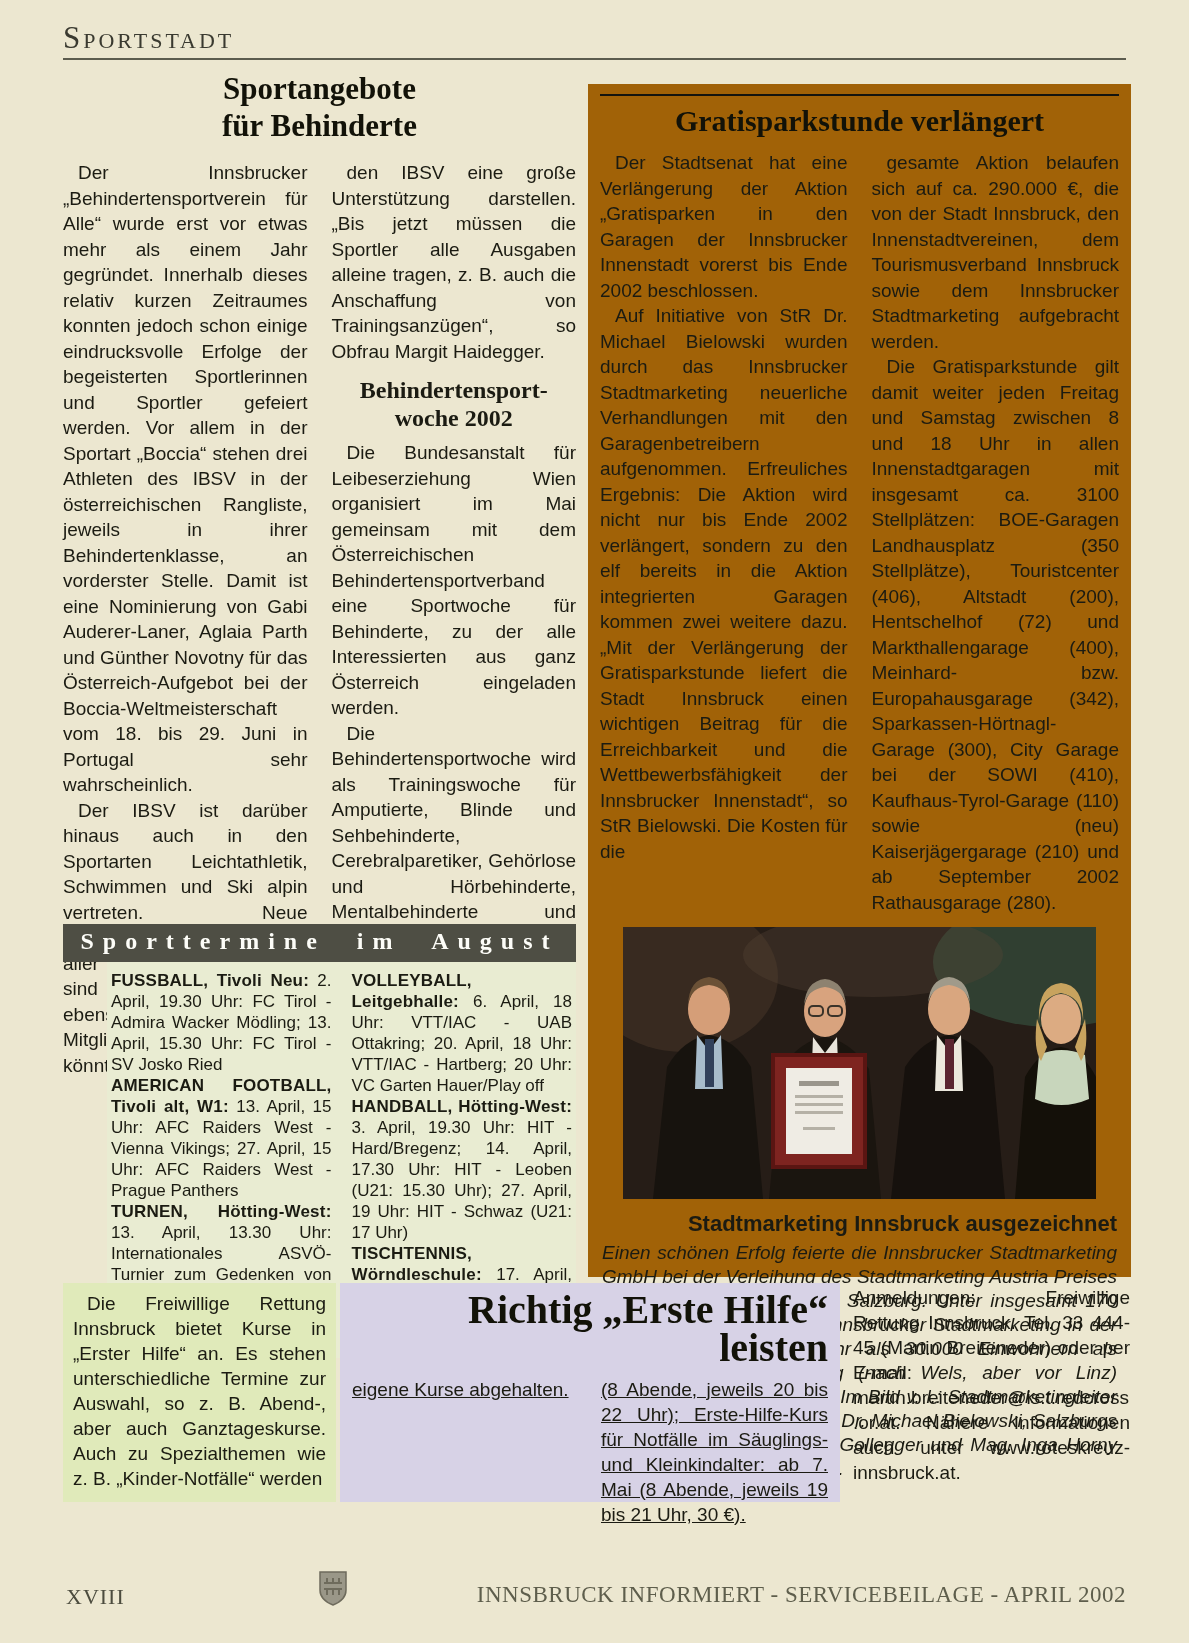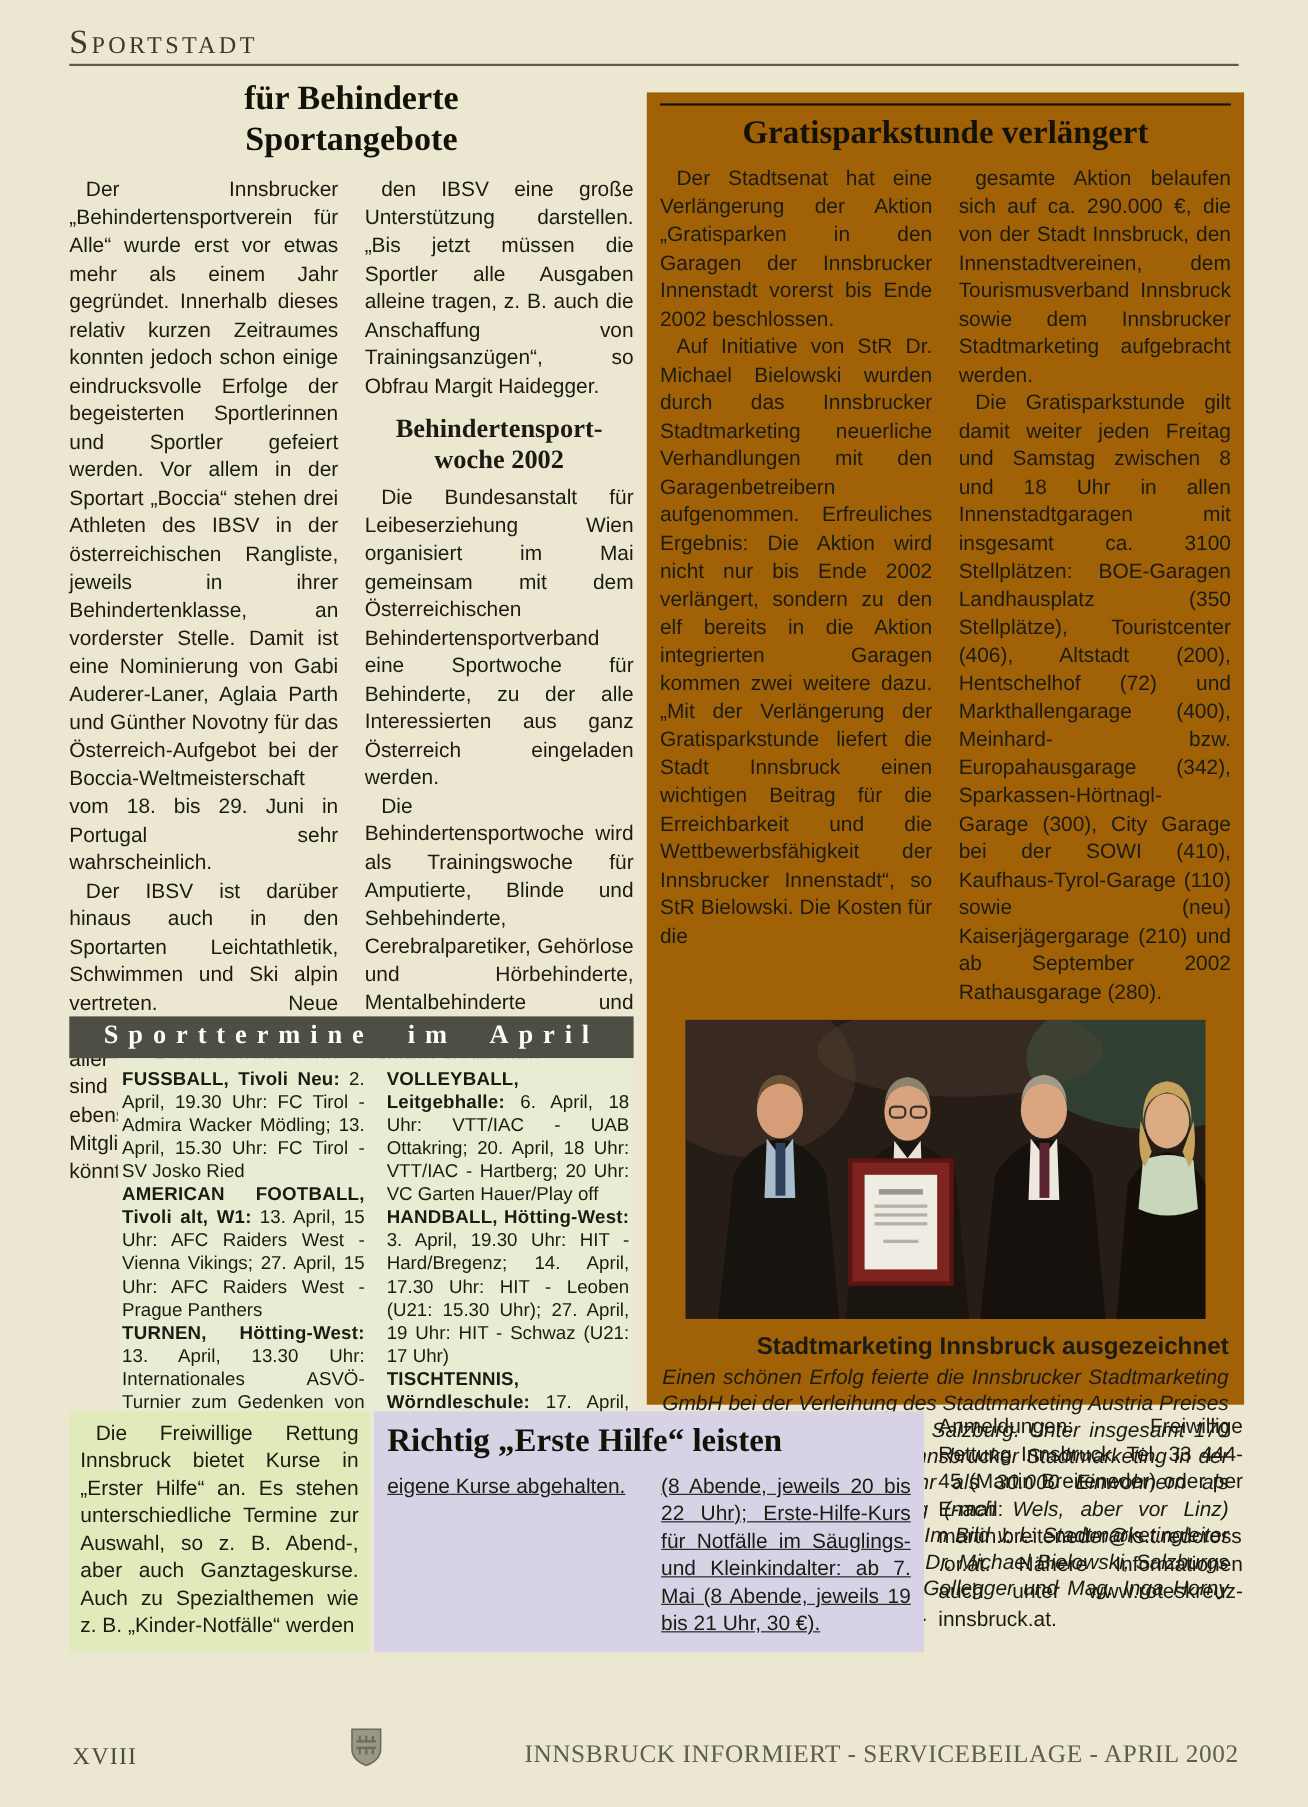--- a/index.html
+++ b/index.html
@@ -71,21 +71,21 @@
     background:#e0eaba;box-sizing:border-box;padding:8px 10px;
     font-size:19px;line-height:25px;text-align:justify;hyphens:auto;-webkit-hyphens:auto;
   }
   .fr-box p{margin:0;text-indent:14px;}
   .eh-box{
     position:absolute;left:340px;top:1283px;width:500px;height:219px;
     background:#d7d2e6;box-sizing:border-box;padding:6px 12px;
   }
   .eh-title{
     font-family:"Liberation Serif",serif;font-weight:bold;
-    font-size:30px;line-height:38px;text-align:left;margin:2px 0 10px;color:#121208;
+    font-size:40px;line-height:38px;text-align:right;margin:2px 0 10px;color:#121208;
   }
   .eh-cols{display:flex;gap:22px;text-decoration:underline;}
   .eh-col{flex:1;min-width:0;font-size:19px;line-height:25px;text-align:justify;hyphens:auto;-webkit-hyphens:auto;}
   .eh-col p{margin:0;}
   .eh-col p.indent{text-indent:14px;}
   .eh-right{
     position:absolute;left:853px;top:1285px;width:277px;
     font-size:19px;line-height:25px;text-align:justify;
     hyphens:auto;-webkit-hyphens:auto;overflow-wrap:break-word;
   }
@@ -105,22 +105,22 @@
 </head>
 <body>
 
 <div class="page">
 
   <div class="masthead-title">Sportstadt</div>
   <div class="masthead-rule"></div>
 
   <section class="article-sport">
     <div class="title">
+      <div>Sportangebote</div>
       <div>für Behinderte</div>
-      <div>Sportangebote</div>
     </div>
     <div class="cols bodytext">
       <div class="col">
         <p>Der Innsbrucker „Behindertensportverein für Alle“ wurde erst vor etwas mehr als einem Jahr gegründet. Innerhalb dieses relativ kurzen Zeitraumes konnten jedoch schon einige eindrucksvolle Erfolge der begeisterten Sportlerinnen und Sportler gefeiert werden. Vor allem in der Sportart „Boccia“ stehen drei Athleten des IBSV in der österreichischen Rangliste, jeweils in ihrer Behindertenklasse, an vorderster Stelle. Damit ist eine Nominierung von Gabi Auderer-Laner, Aglaia Parth und Günther Novotny für das Österreich-Aufgebot bei der Boccia-Weltmeisterschaft vom 18. bis 29. Juni in Portugal sehr wahrscheinlich.</p>
         <p>Der IBSV ist darüber hinaus auch in den Sportarten Leichtathletik, Schwimmen und Ski alpin vertreten. Neue sportinteressierte Mitglieder aller Behindertenklassen sind herzlich willkommen, ebenso wie fördernde Mitglieder. Auch Sponsoren könnten für</p>
       </div>
       <div class="col">
         <p>den IBSV eine große Unterstützung darstellen. „Bis jetzt müssen die Sportler alle Ausgaben alleine tragen, z. B. auch die Anschaffung von Trainingsanzügen“, so Obfrau Margit Haidegger.</p>
         <p class="subhead">
           <span>Behindertensport-</span><br>
@@ -193,21 +193,21 @@
           <path d="M462 92 Q466 122 458 134 L452 120 Z" fill="#c8a35e"></path>
         </g>
       </svg>
     </div>
 
     <div class="caption-title">Stadtmarketing Innsbruck ausgezeichnet</div>
     <div class="caption">Einen schönen Erfolg feierte die Innsbrucker Stadtmarketing GmbH bei der Verleihung des Stadtmarketing Austria Preises 2002 am 13. März 2002 in Salzburg. Unter insgesamt 170 Einreichungen wurde das Innsbrucker Stadtmarketing in der Kategorie Städte mit mehr als 30.000 Einwohnern als zweitbestes Stadtmarketing (nach Wels, aber vor Linz) Österreichs ausgezeichnet. Im Bild v. l.: Stadtmarketingleiter Dr. Manfred Rieglhofer, StR Dr. Michael Bielowski, Salzburgs Vizebürgermeister Dr. Karl Gollegger und Mag. Inga Horny (Dachverbands-Präsidentin).</div>
   </section>
 
   <section class="sporttermine">
-    <div class="st-header">Sporttermine im April</div>
+    <div class="st-header">Sporttermine im August</div>
     <div class="st-body">
       <div class="st-col">
         <p class="st-item"><b>FUSSBALL, Tivoli Neu:</b> <span>2. April, 19.30 Uhr: FC Tirol - Admira Wacker Mödling; 13. April, 15.30 Uhr: FC Tirol - SV Josko Ried</span></p>
         <p class="st-item"><b>AMERICAN FOOTBALL, Tivoli alt, W1:</b> <span>13. April, 15 Uhr: AFC Raiders West - Vienna Vikings; 27. April, 15 Uhr: AFC Raiders West - Prague Panthers</span></p>
         <p class="st-item"><b>TURNEN, Hötting-West:</b> <span>13. April, 13.30 Uhr: Internationales ASVÖ-Turnier zum Gedenken von Attila Pinter im Kunstturnen und Rhythmischer Gymnastik</span></p>
       </div>
       <div class="st-col">
         <p class="st-item"><b>VOLLEYBALL, Leitgebhalle:</b> <span>6. April, 18 Uhr: VTT/IAC - UAB Ottakring; 20. April, 18 Uhr: VTT/IAC - Hartberg; 20 Uhr: VC Garten Hauer/Play off</span></p>
         <p class="st-item"><b>HANDBALL, Hötting-West:</b> <span>3. April, 19.30 Uhr: HIT - Hard/Bregenz; 14. April, 17.30 Uhr: HIT - Leoben (U21: 15.30 Uhr); 27. April, 19 Uhr: HIT - Schwaz (U21: 17 Uhr)</span></p>
         <p class="st-item"><b>TISCHTENNIS, Wörndleschule:</b> <span>17. April, 10 Uhr: Staatsliga Turnerschaft Innsbruck</span></p>

